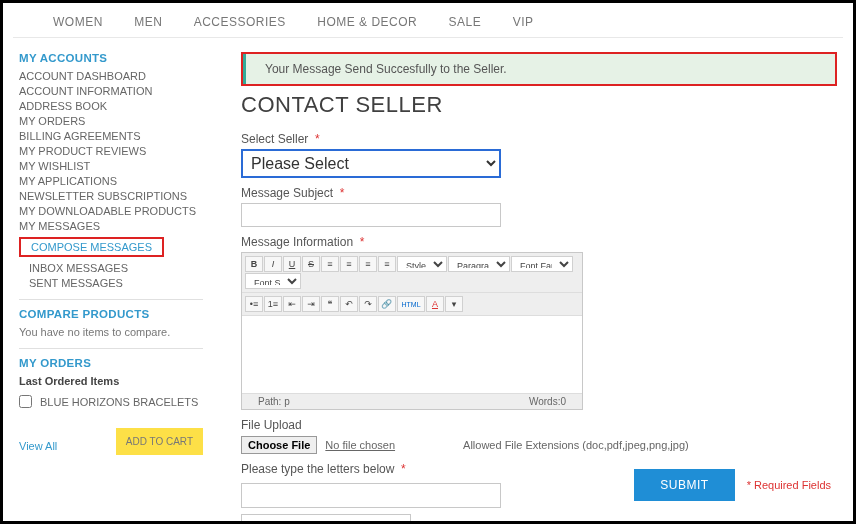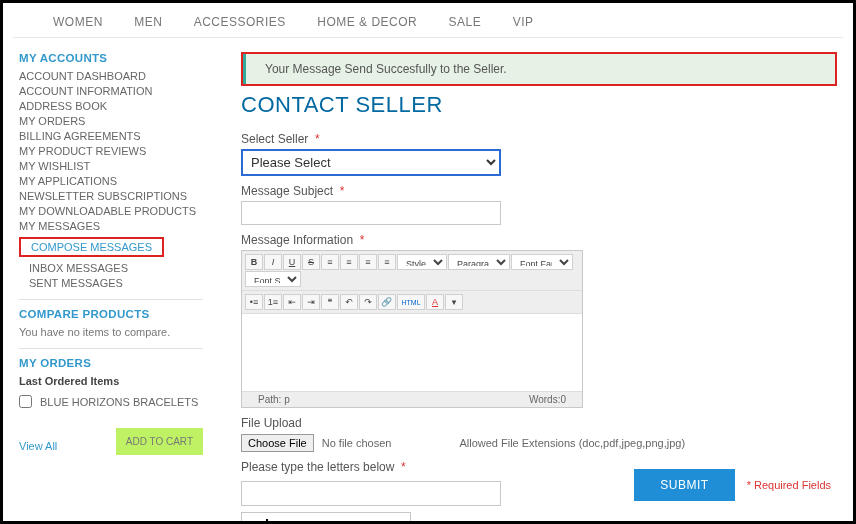--- a/index.html
+++ b/index.html
@@ -15,43 +15,43 @@
   .side a.active { color: #3399cc; }
   .redoutline { border: 2px solid #d22; display: inline-block; padding: 2px 10px; margin: 2px 0; }
   .side .sub { padding-left: 10px; }
   .side .sep { border-top: 1px solid #e0e0e0; margin: 10px 0 8px; }
   .side .hint { color: #777; font-size: 11px; }
   .side .strong { font-weight: bold; color: #444; margin-top: 2px; }
   .ordrow { display: flex; align-items: center; margin-top: 8px; }
   .ordrow input[type=checkbox] { margin-right: 8px; }
   .sidefoot { display: flex; justify-content: space-between; align-items: flex-end; margin-top: 20px; }
   .sidefoot a.viewall { color: #3399cc; font-size: 11px; cursor: pointer; }
-  .sidefoot .addcart { background: #bef264; border: none; color: #777; font-size: 10px; padding: 8px 10px; cursor: pointer; }
+  .sidefoot .addcart { background: #fde047; border: none; color: #777; font-size: 10px; padding: 8px 10px; cursor: pointer; }
 
   .main { flex: 1; padding-left: 28px; padding-right: 6px; }
   .alertwrap { border: 2px solid #d22; margin-bottom: 6px; }
   .alertbar { background: #e6f2e6; padding: 8px 12px; position: relative; font-size: 12px; color: #555; }
   .alertbar::before { content: ""; position: absolute; left: 0; top: 0; bottom: 0; width: 3px; background: #3a9; }
   .alertbar .msg { margin-left: 10px; }
-  .title { font-size: 22px; color: #0369a1; letter-spacing: 0.5px; margin-bottom: 14px; }
+  .title { font-size: 22px; color: #404040; letter-spacing: 0.5px; margin-bottom: 14px; }
   .lbl { font-size: 12px; color: #555; margin-bottom: 3px; margin-top: 8px; }
   .req { color: #d33; }
-  select { width: 260px; font-size: 13px; padding: 3px 4px; border: 2px solid #2a6bd6; background: #fff; color: #333; }
+  select { width: 260px; font-size: 16px; padding: 3px 4px; border: 2px solid #2a6bd6; background: #fff; color: #333; }
   input.tf { width: 260px; font-size: 12px; padding: 4px; border: 1px solid #c8c8c8; }
 
   .editor { width: 342px; border: 1px solid #c8c8c8; font-size: 10px; background: #eee; }
   .etool { display: flex; flex-wrap: wrap; gap: 1px; padding: 3px; border-bottom: 1px solid #ddd; background: #eee; }
   .ebtn { display: inline-flex; align-items: center; justify-content: center; width: 18px; height: 16px; background: #f7f7f7; border: 1px solid #d0d0d0; font-size: 9px; color: #444; cursor: pointer; }
   .esel { font-size: 9px; border: 1px solid #d0d0d0; background: #fff; color: #444; height: 16px; }
   .earea { background: #fff; height: 78px; border-bottom: 1px solid #ddd; }
   .efoot { display: flex; justify-content: space-between; padding: 2px 16px; font-size: 10px; color: #666; background: #eee; }
 
   .filerow { display: flex; align-items: center; gap: 8px; margin-top: 4px; font-size: 11px; }
-  .choosebtn { font-size: 11px; padding: 2px 6px; border: 1px solid #999; background: #efefef; cursor: pointer; }
-  .nofile { color: #666; }
+  .choosebtn { font-size: 11px; padding: 2px 6px; border: 1px solid #999; background: #efefef; cursor: pointer; font-weight: bold; }
+  .nofile { color: #666; text-decoration: underline; }
   .allowed { color: #666; margin-left: 60px; }
   .captchainp { width: 260px; border: 1px solid #c8c8c8; padding: 4px; margin-top: 4px; }
   .captchaimg { width: 170px; height: 36px; border: 1px solid #c8c8c8; margin-top: 6px; position: relative; background:
     radial-gradient(circle at 10% 40%, #000 1px, transparent 1.2px),
     radial-gradient(circle at 25% 70%, #000 1px, transparent 1.2px),
     radial-gradient(circle at 45% 30%, #000 1px, transparent 1.2px),
     radial-gradient(circle at 65% 60%, #000 1px, transparent 1.2px),
     radial-gradient(circle at 85% 40%, #000 1px, transparent 1.2px),
     radial-gradient(circle at 15% 20%, #000 1px, transparent 1.2px),
     radial-gradient(circle at 55% 80%, #000 1px, transparent 1.2px),

